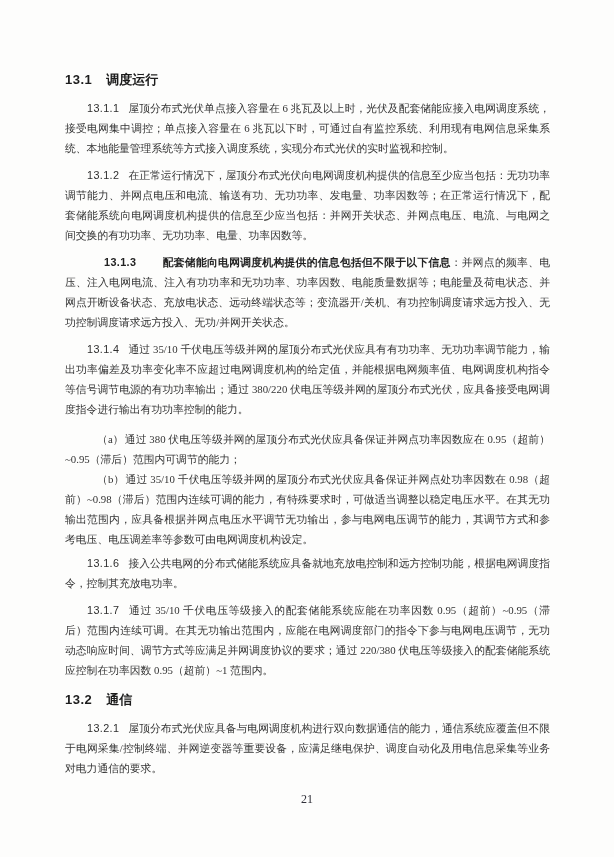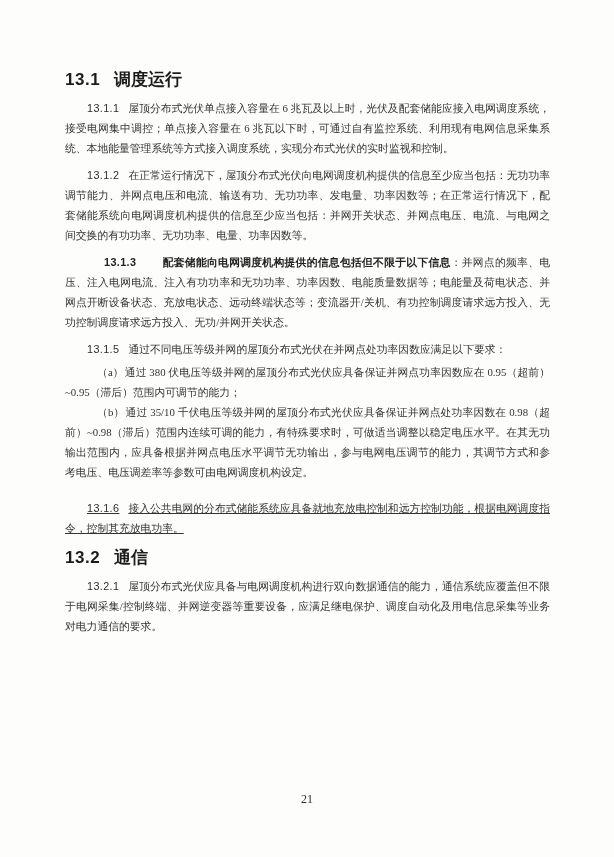--- a/index.html
+++ b/index.html
@@ -18,39 +18,38 @@
     padding: 70px 64px 0 65px;
     color: #333;
     font-family: "Liberation Serif", "DejaVu Serif", serif;
     font-size: 10.8px;
     line-height: 20px;
   }
   .section-heading {
     font-family: "Liberation Sans", "DejaVu Sans", sans-serif;
     font-weight: bold;
     color: #1c1c1c;
-    font-size: 17px;
+    font-size: 13px;
     margin: 0 0 8px 0;
   }
   .section-heading .sec-num {
     margin-right: 14px;
     letter-spacing: 0.5px;
   }
   .clause {
     margin: 0 0 7px 0;
     text-align: justify;
     text-indent: 22px;
     color: #333;
   }
   .clause.tight {
     margin-bottom: 0;
   }
   .clause.no-gap-above {
-    margin-top: 16px;
-    text-decoration: underline;
+    margin-top: 4px;
   }
   .clause-num {
     font-family: "Liberation Sans", "DejaVu Sans", sans-serif;
     letter-spacing: 0.4px;
     margin-right: 9px;
     color: #2e2e2e;
   }
   .bold-lead {
     font-weight: bold;
     color: #222;
@@ -92,36 +91,39 @@
     </p>
 
     <p class="clause">
       <span class="clause-num">13.1.2</span><span>在正常运行情况下，屋顶分布式光伏向电网调度机构提供的信息至少应当包括：无功功率调节能力、并网点电压和电流、输送有功、无功功率、发电量、功率因数等；在正常运行情况下，配套储能系统向电网调度机构提供的信息至少应当包括：并网开关状态、并网点电压、电流、与电网之间交换的有功功率、无功功率、电量、功率因数等。</span>
     </p>
 
     <p class="clause">
       <span class="clause-num bold-lead">13.1.3</span><span class="bold-lead">配套储能向电网调度机构提供的信息包括但不限于以下信息</span><span>：并网点的频率、电压、注入电网电流、注入有功功率和无功功率、功率因数、电能质量数据等；电能量及荷电状态、并网点开断设备状态、充放电状态、远动终端状态等；变流器开/关机、有功控制调度请求远方投入、无功控制调度请求远方投入、无功/并网开关状态。</span>
     </p>
 
+    <p class="clause">
+      <span class="clause-num">13.1.4</span><span>通过 35/10 千伏电压等级并网的屋顶分布式光伏应具有有功功率、无功功率调节能力，输出功率偏差及功率变化率不应超过电网调度机构的给定值，并能根据电网频率值、电网调度机构指令等信号调节电源的有功功率输出；通过 380/220 伏电压等级并网的屋顶分布式光伏，应具备接受电网调度指令进行输出有功功率控制的能力。</span>
+    </p>
 
-    <p class="clause tight">
-      <span class="clause-num">13.1.5</span><span>通过不同电压等级并网的屋顶分布式光伏在并网点处功率因数应满足以下要求：</span>
-    </p>
     <div class="gap-sm"></div>
     <p class="subclause">
       <span class="sub-label">（a）</span><span>通过 380 伏电压等级并网的屋顶分布式光伏应具备保证并网点功率因数应在 0.95（超前）~0.95（滞后）范围内可调节的能力；</span>
     </p>
     <p class="subclause">
       <span class="sub-label">（b）</span><span>通过 35/10 千伏电压等级并网的屋顶分布式光伏应具备保证并网点处功率因数在 0.98（超前）~0.98（滞后）范围内连续可调的能力，有特殊要求时，可做适当调整以稳定电压水平。在其无功输出范围内，应具备根据并网点电压水平调节无功输出，参与电网电压调节的能力，其调节方式和参考电压、电压调差率等参数可由电网调度机构设定。</span>
     </p>
 
     <p class="clause no-gap-above">
       <span class="clause-num">13.1.6</span><span>接入公共电网的分布式储能系统应具备就地充放电控制和远方控制功能，根据电网调度指令，控制其充放电功率。</span>
     </p>
 
+    <p class="clause">
+      <span class="clause-num">13.1.7</span><span>通过 35/10 千伏电压等级接入的配套储能系统应能在功率因数 0.95（超前）~0.95（滞后）范围内连续可调。在其无功输出范围内，应能在电网调度部门的指令下参与电网电压调节，无功动态响应时间、调节方式等应满足并网调度协议的要求；通过 220/380 伏电压等级接入的配套储能系统应控制在功率因数 0.95（超前）~1 范围内。</span>
+    </p>
 
 
   </div>
 
   <div class="section-block">
     <div class="section-heading">
       <span class="sec-num">13.2</span><span>通信</span>
     </div>
 
     <p class="clause">

